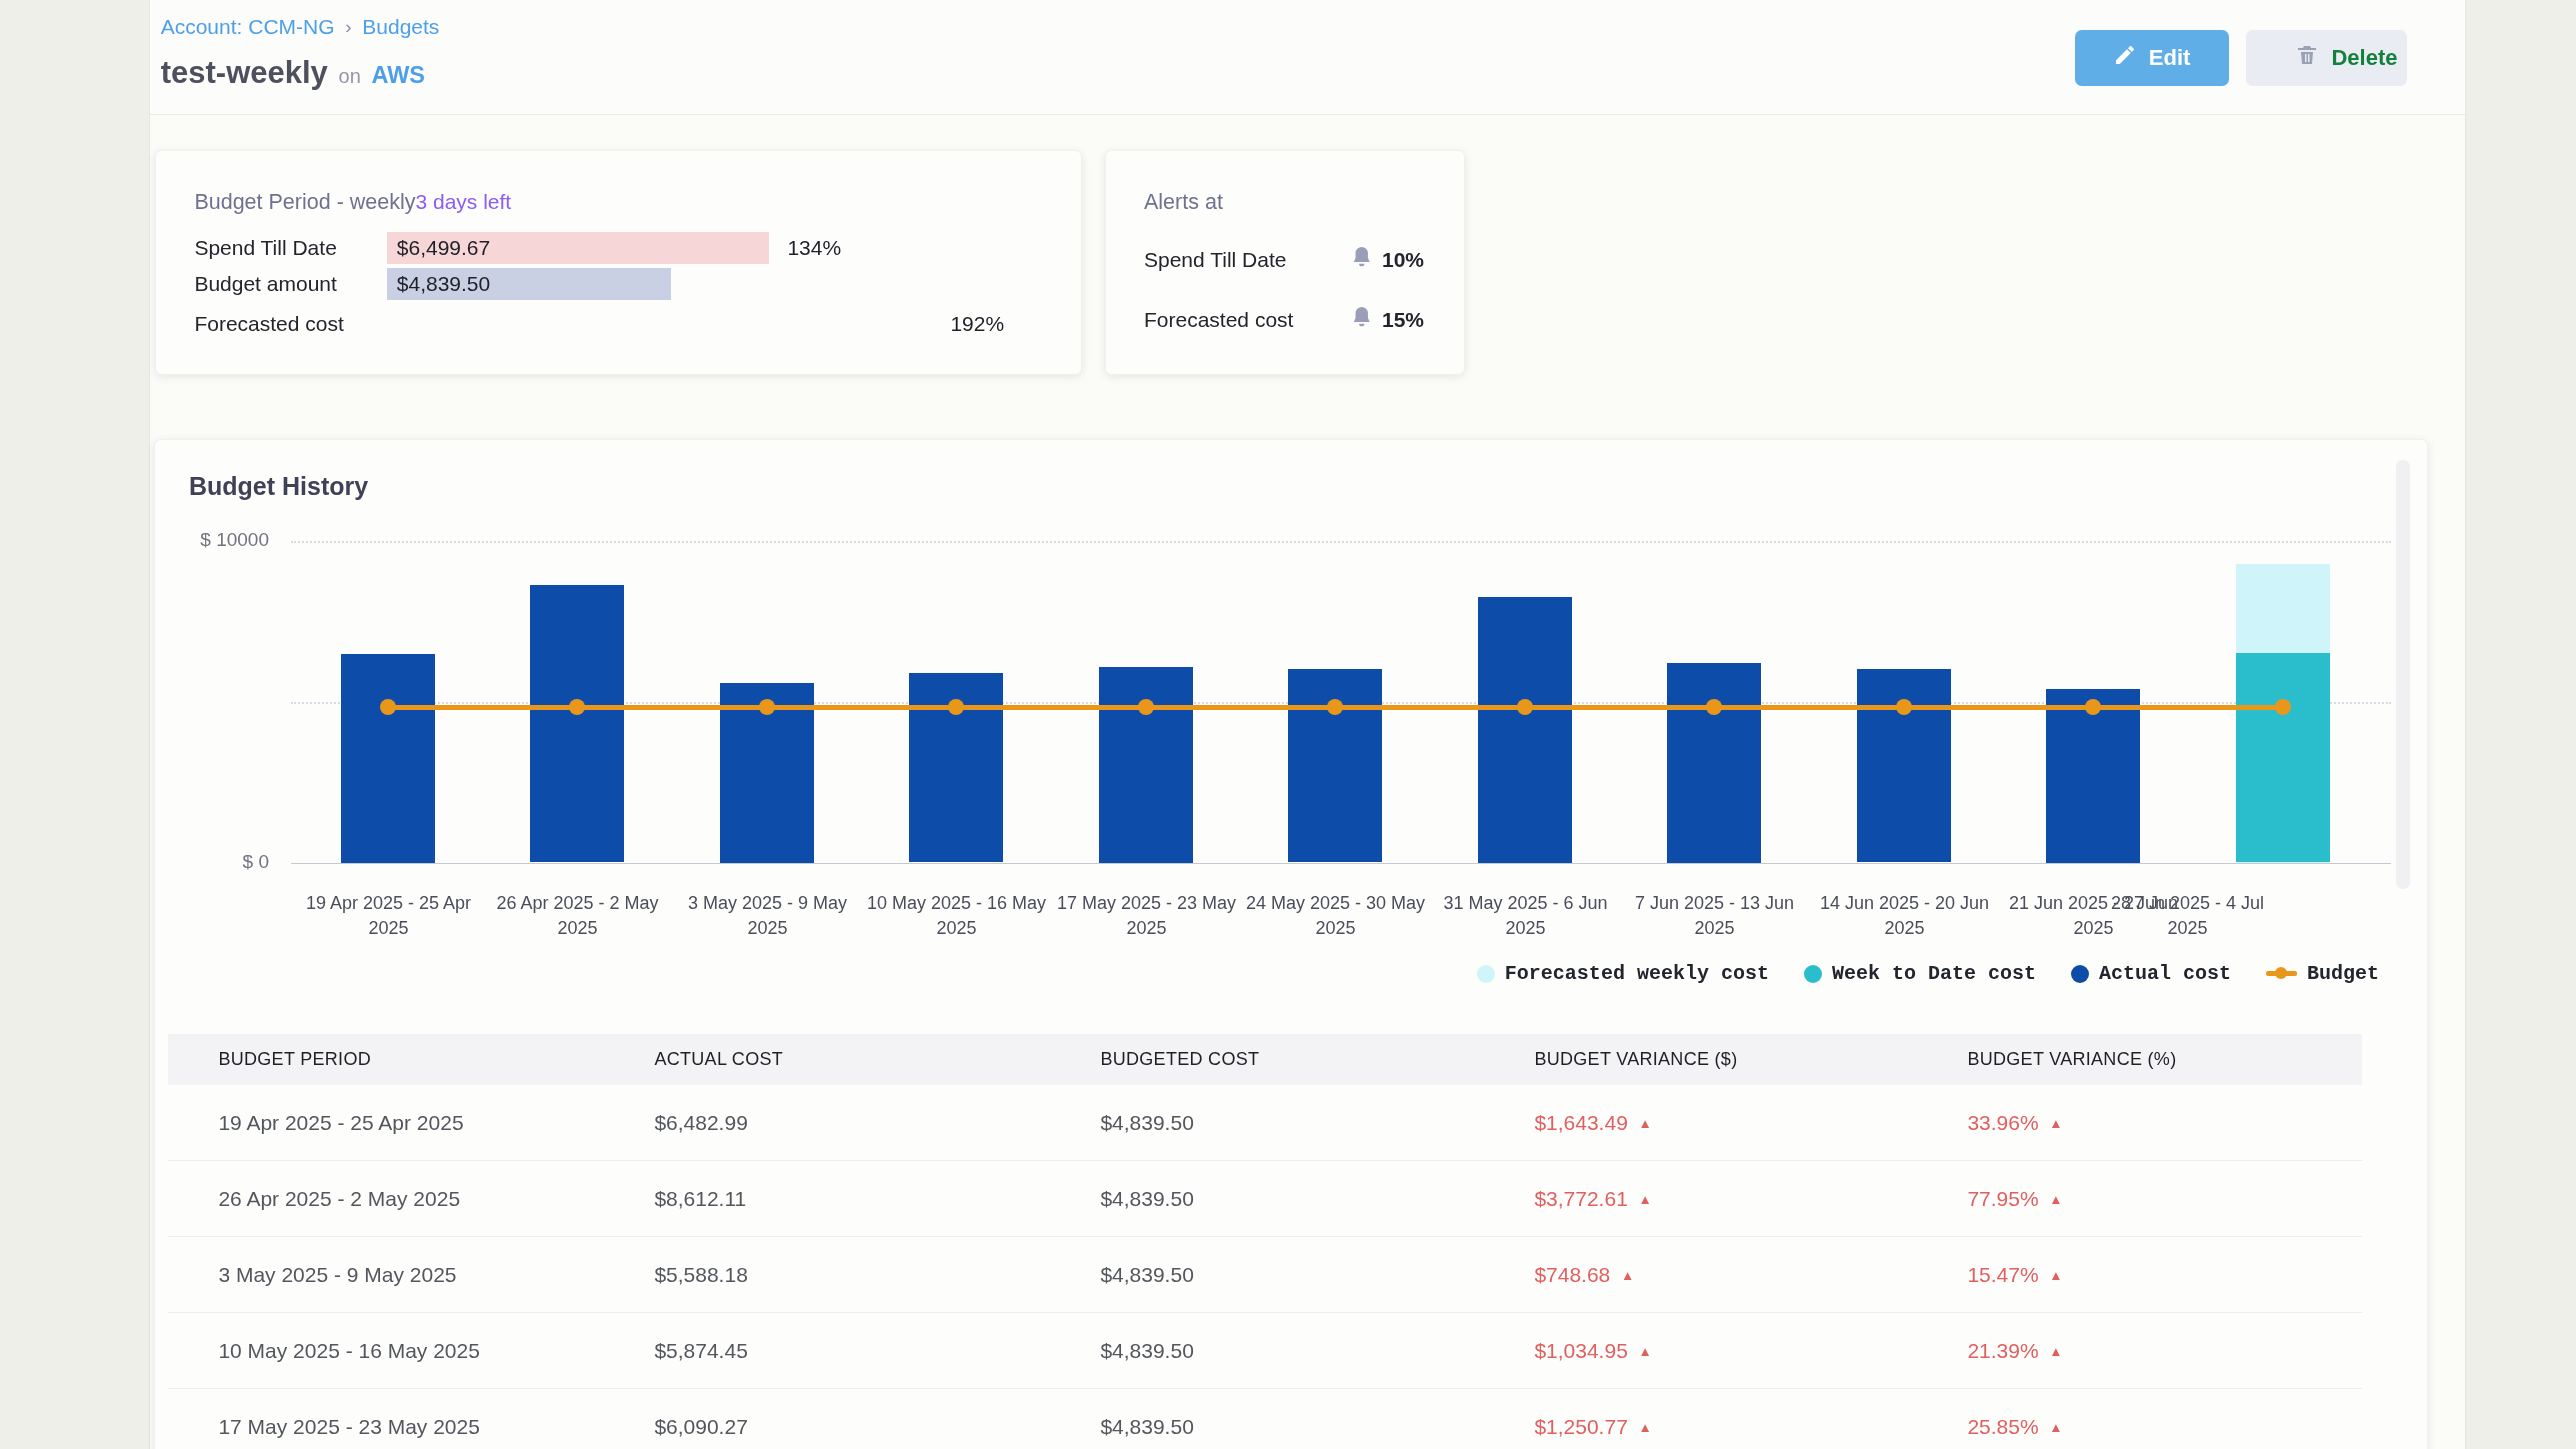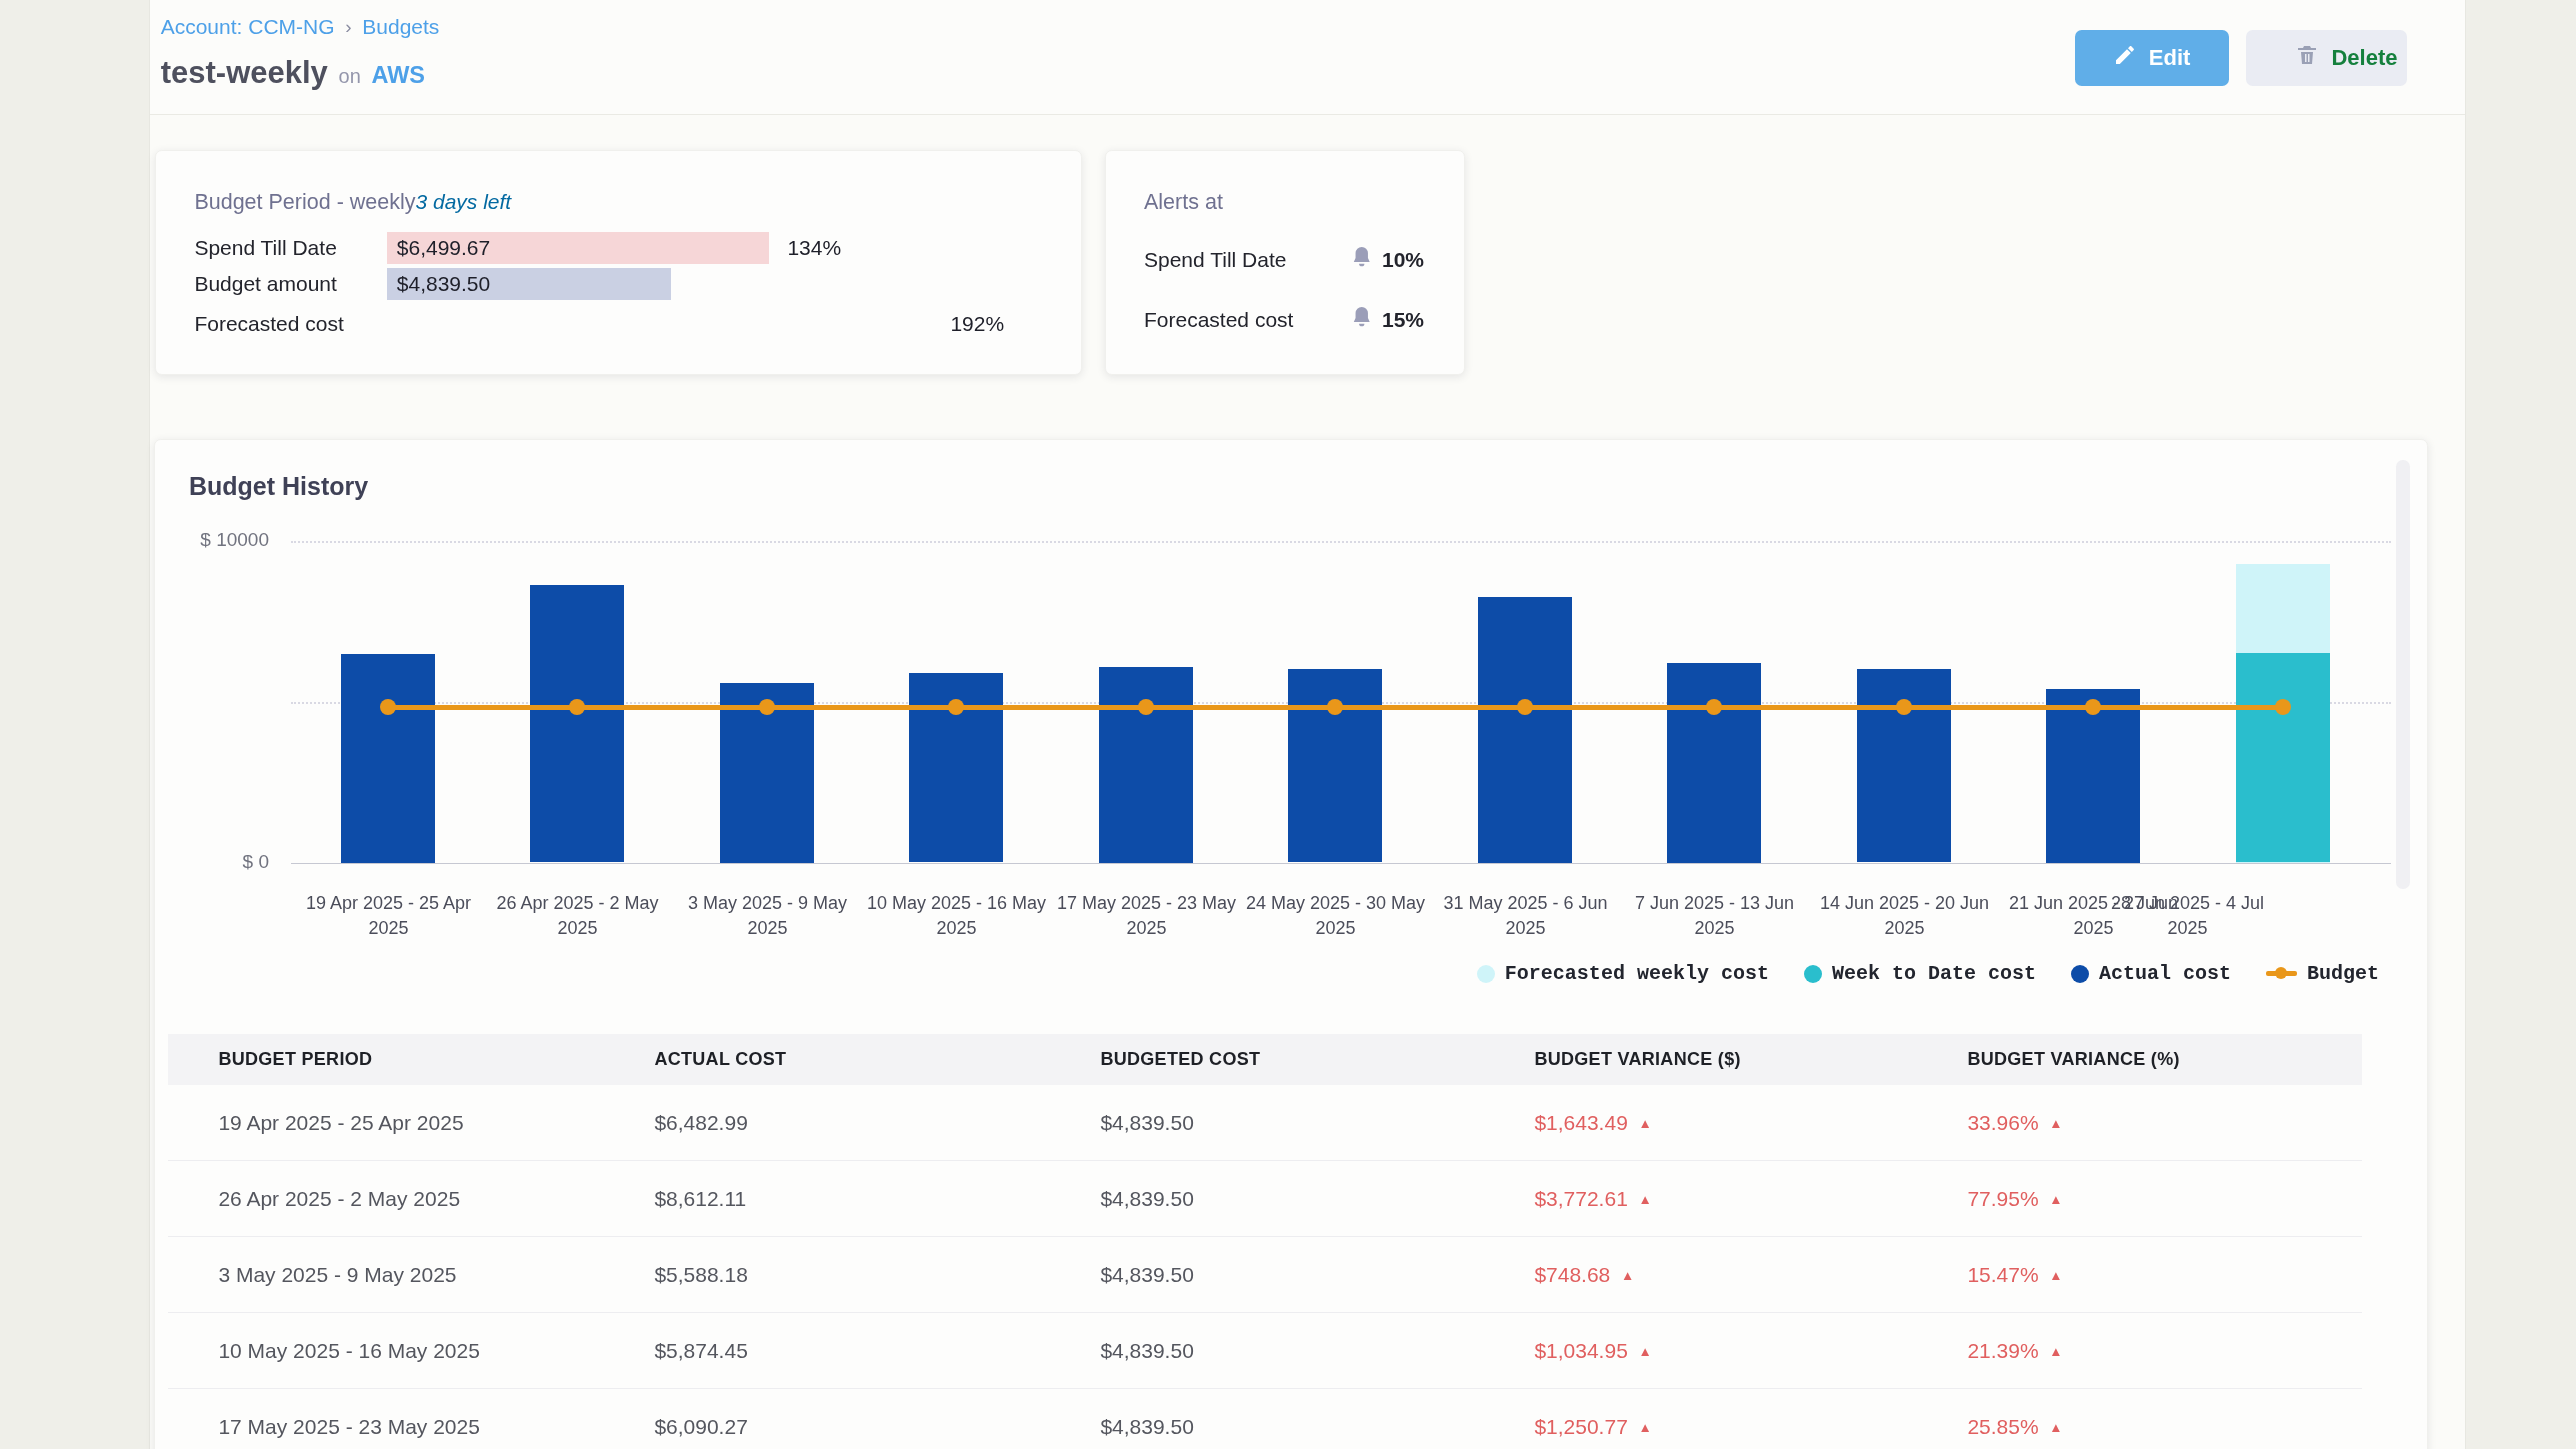--- a/index.html
+++ b/index.html
@@ -26,21 +26,21 @@
   .btn-delete { width:161px; background:#eaecf3; color:#15803d;padding-left:40px; }
   .btn svg { width:24px; height:24px; }
 
   
   .card { position:absolute; background:#fdfdfc; border:0.7px solid #f0f0ed; border-radius:6.7px;
     box-shadow:0 2px 8px rgba(40,41,61,0.10); }
   .bp-card { left:5.4px; top:150px; width:927px; height:225px; }
   .alerts-card { left:955px; top:150px; width:360px; height:225px; }
   .card-head { position:absolute; left:38px; right:59px; top:39px; display:flex; }
   .card-title { font-size:21.5px; color:#6f7190; font-weight:500; }
-  .days-left { font-size:21px; color:#0369a1;font-style:italic; }
+  .days-left { font-size:21px; color:#8b5cf6; }
   .bp-row { position:absolute; left:0; width:100%; }
   .bp-label { position:absolute; left:38px; top:0; height:100%; display:flex; align-items:center;
     font-size:21px; color:#23242c; }
   .bp-bar { position:absolute; left:231px; top:0; height:100%; display:flex; align-items:center;
     padding-left:9.4px; font-size:21px; color:#1e1f29; white-space:nowrap; }
   .bp-spend    { background:#f6d6d7; }
   .bp-budget   { background:#cad0e3; }
   .bp-forecast { background:#fbe7e9; border:2px dashed #c5281c; }
   .bp-pct { position:absolute; top:0; height:100%; display:flex; align-items:center;
     font-size:21px; color:#1e1f29; }
@@ -65,21 +65,21 @@
   .legend-item { display:flex; align-items:center; gap:10px; cursor:pointer; }
   .legend-swatch { width:18px; height:18px; border-radius:50%; }
   .legend-line { position:relative; width:31px; height:4.7px; border-radius:2px; }
   .legend-line::after { content:""; position:absolute; left:9.4px; top:-4px; width:12px; height:12px; border-radius:50%; background:inherit; }
   .legend-label { font-size:20px; font-weight:bold; color:#22252e; }
 
   
   .btable { position:absolute; left:13.4px; top:594px; width:2194px; }
   .thead { position:relative; height:51px; background:#f3f3f5; }
   .th { position:absolute; top:0; height:51px; display:flex; align-items:center;
-    font-size:18px; font-weight:bold; color:#1e2026; letter-spacing:0.3px; }
+    font-size:18px; font-weight:normal; color:#1e2026; letter-spacing:0.3px; }
   .trow { position:relative; height:76px; border-bottom:1.3px solid #ededf0; background:transparent; }
   .td { position:absolute; top:0; height:76px; display:flex; align-items:center;
     font-size:21px; color:#54565e; }
   .td.red { color:#e05f5f; }
   .tri { font-size:13.4px; color:#e05f5f; margin-left:10.7px; }
   .vscroll { position:absolute; right:17.4px; top:20px; width:13.4px; height:429px;
     background:#f0f0f3; border-radius:6.7px; }
 </style>
 </head>
 <body>

